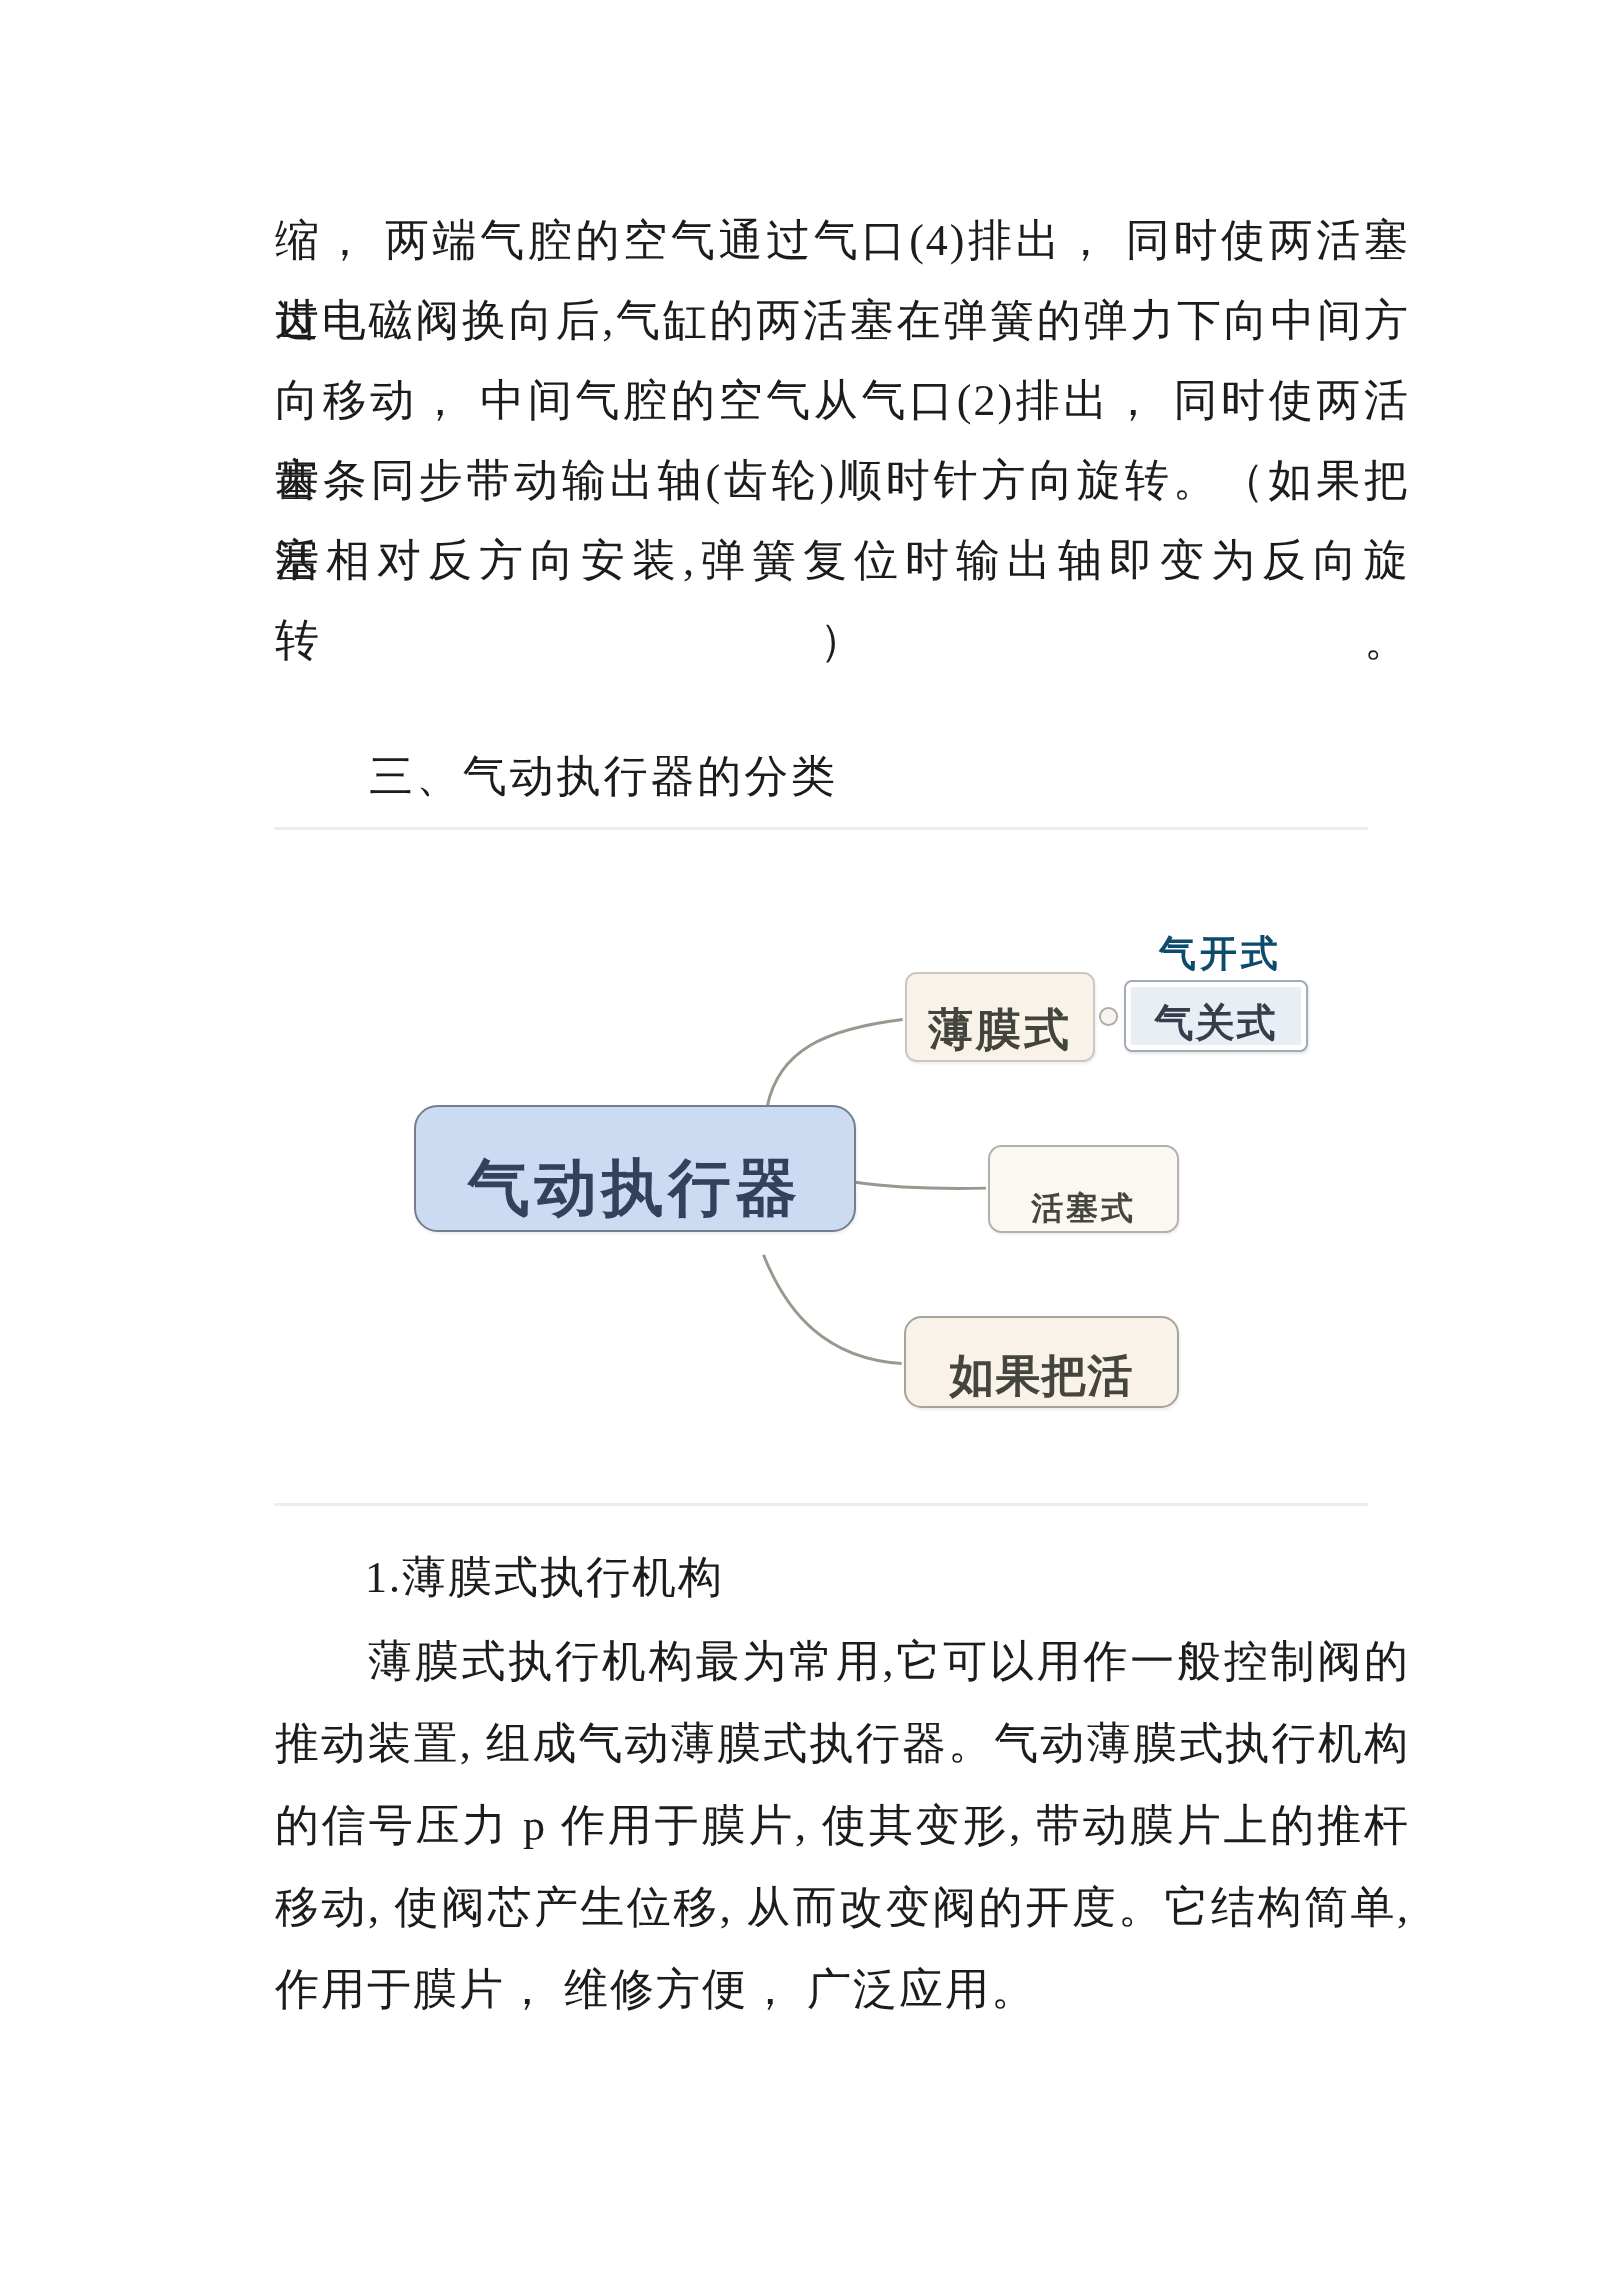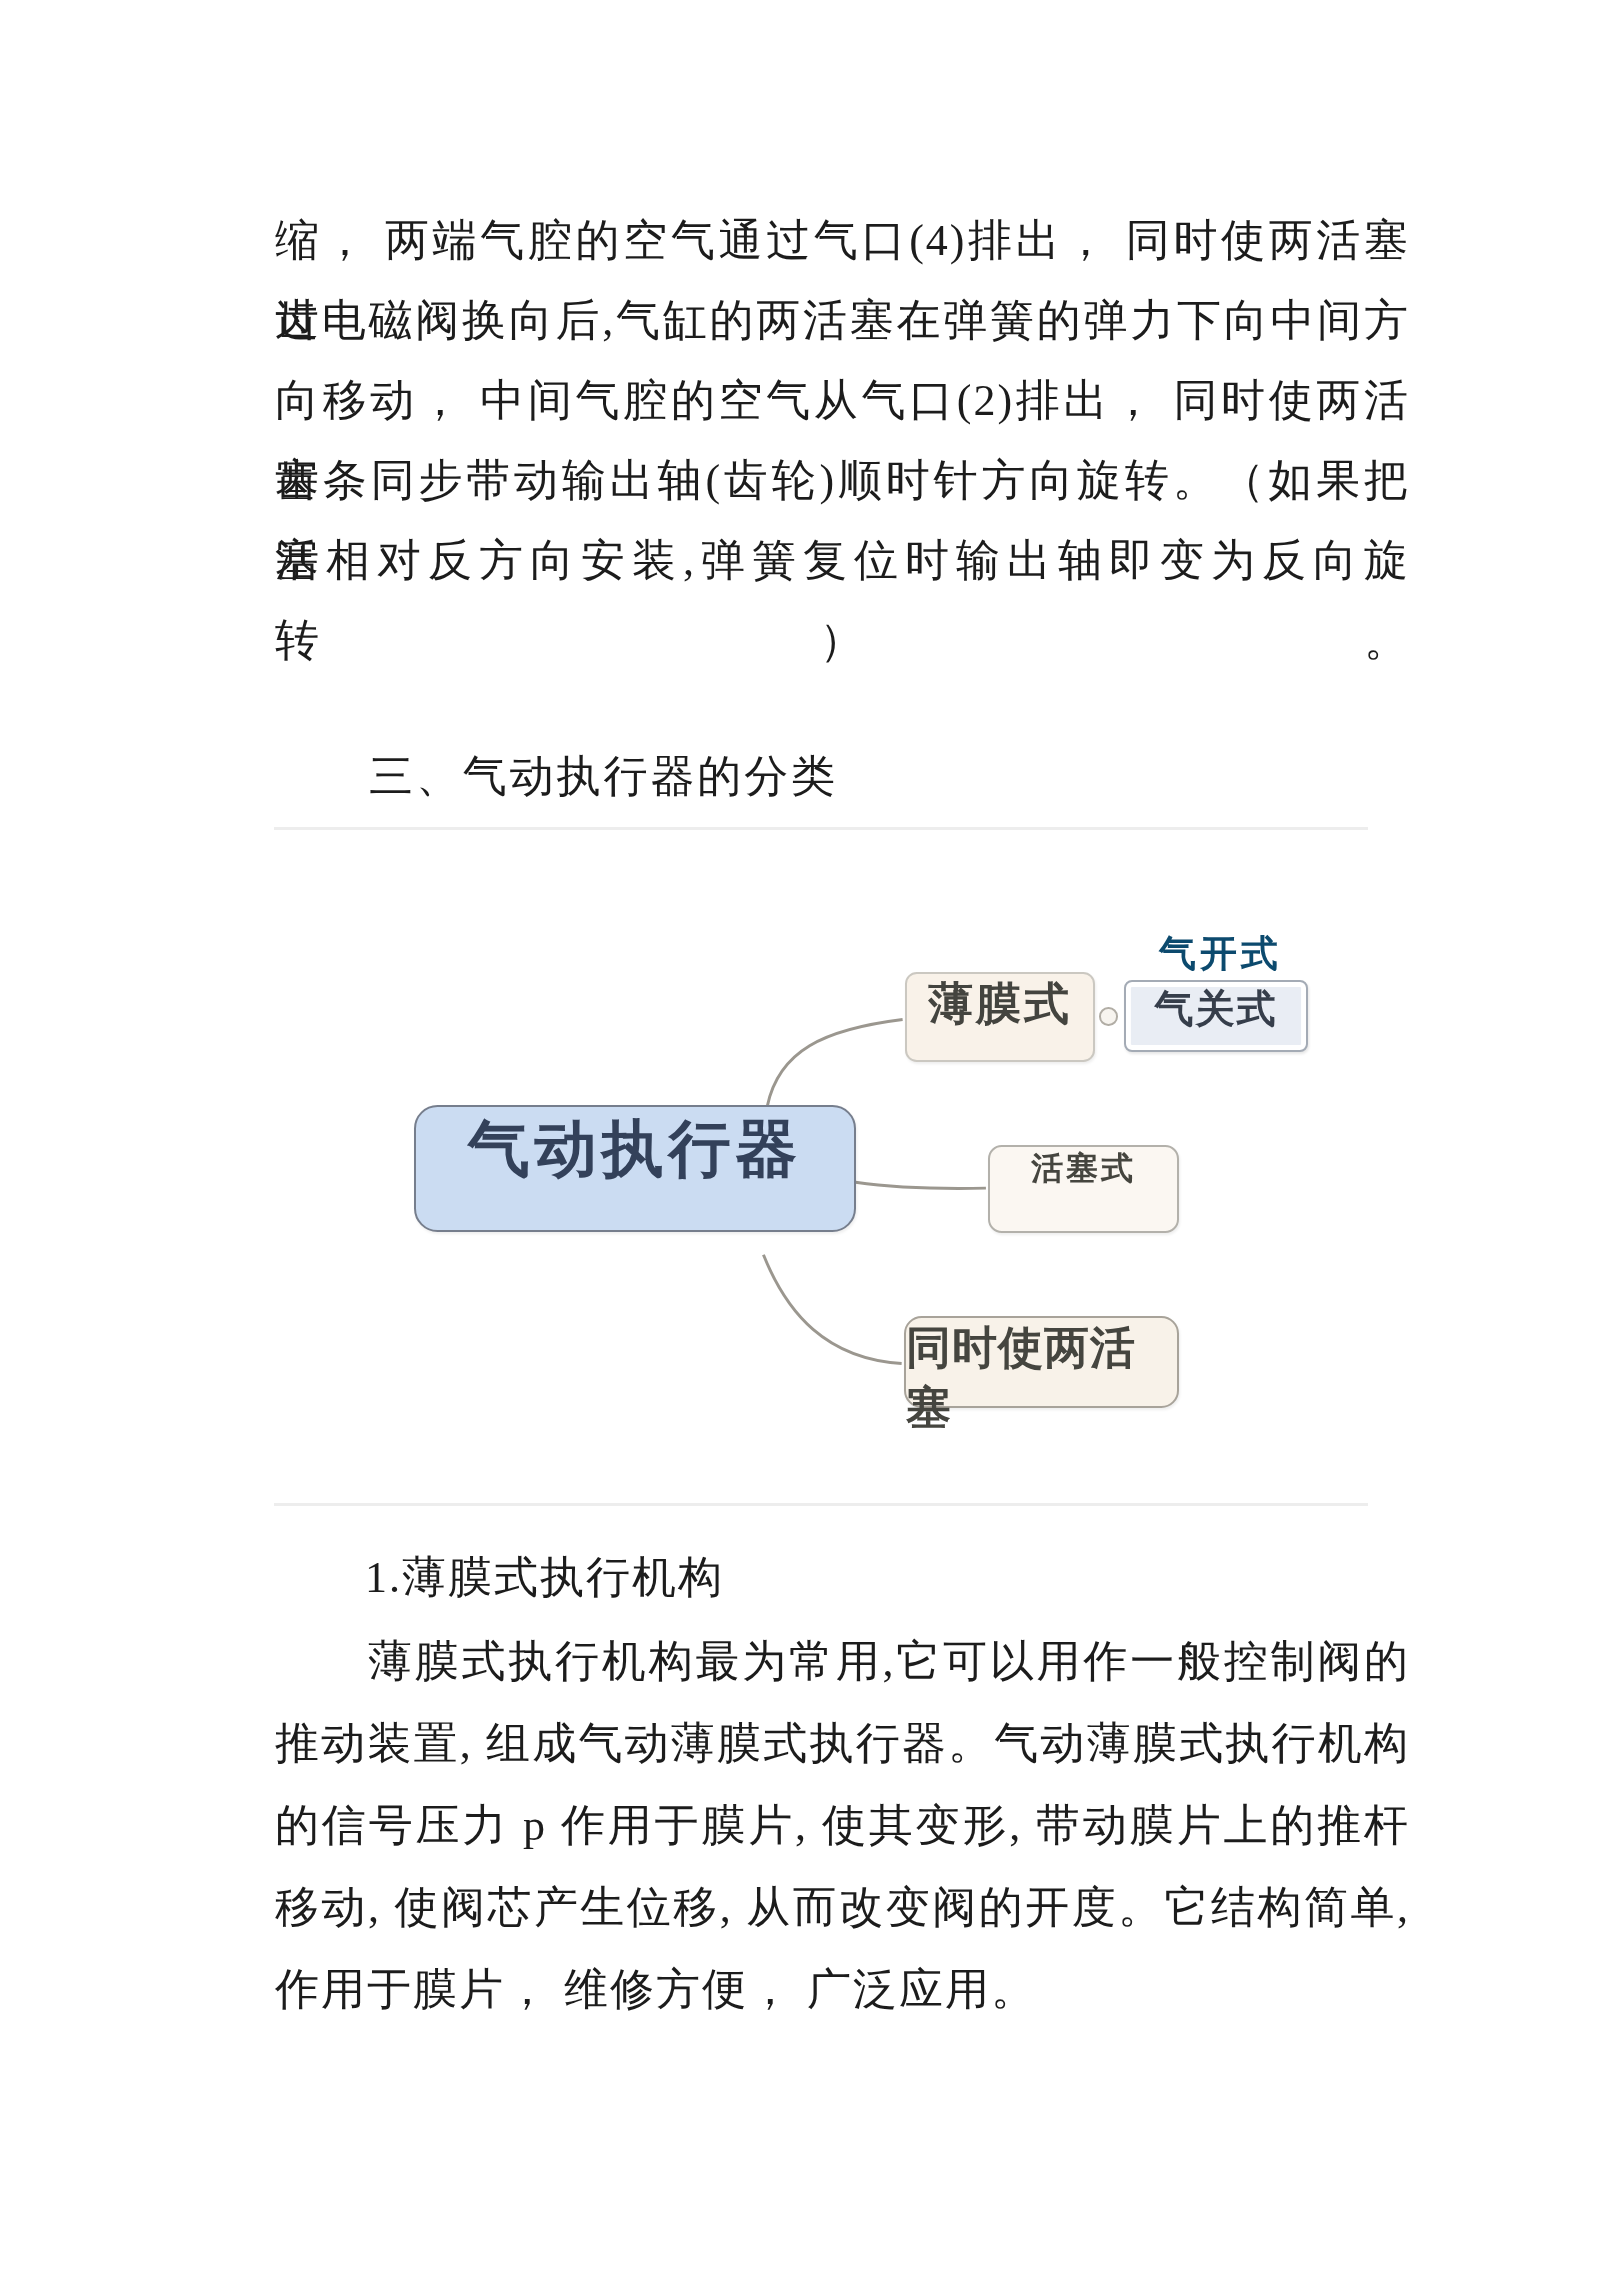--- a/index.html
+++ b/index.html
@@ -36,21 +36,21 @@
   
   .fig-rule{
     position:absolute;left:274px;width:1094px;height:2.9px;
     background:#ededed;
   }
   .rule-top{top:827px;}
   .rule-bottom{top:1503px;}
   .fig-svg{position:absolute;left:0;top:0;width:1620px;height:2292px;pointer-events:none;}
   .node{
     position:absolute;box-sizing:border-box;
-    display:flex;align-items:flex-start;justify-content:center;
+    display:flex;align-items:flex-end;justify-content:center;
     box-shadow:1px 2px 2.9px rgba(0,0,0,0.07);
   }
   .node-root{
     left:414px;top:1105px;width:442px;height:127px;
     background:#cbdcf2;border:2.9px solid #767e8d;border-radius:23.5px;
     font-size:62px;letter-spacing:4.9px;color:#33415a;font-weight:bold;
   }
   .node-membrane{
     left:905px;top:972px;width:190px;height:90px;
     background:#f9f2e9;border:2px solid #cbc8c1;border-radius:11.8px;
@@ -119,21 +119,21 @@
 
   <div class="node node-root">
     <span>气动执行器</span>
   </div>
 
   <div class="node node-piston">
     <span>活塞式</span>
   </div>
 
   <div class="node node-rack">
-    <span>同时使两活塞</span>
+    <span>如果把活</span>
   </div>
 
   <div class="fig-rule rule-bottom"></div>
 
   <div class="h3">1.薄膜式执行机构</div>
 
   <div class="para para-bottom">
     <div class="line jl indent">薄膜式执行机构最为常用,它可以用作一般控制阀的</div>
     <div class="line jl">推动装置, 组成气动薄膜式执行器。气动薄膜式执行机构</div>
     <div class="line jl">的信号压力 p 作用于膜片, 使其变形, 带动膜片上的推杆</div>

